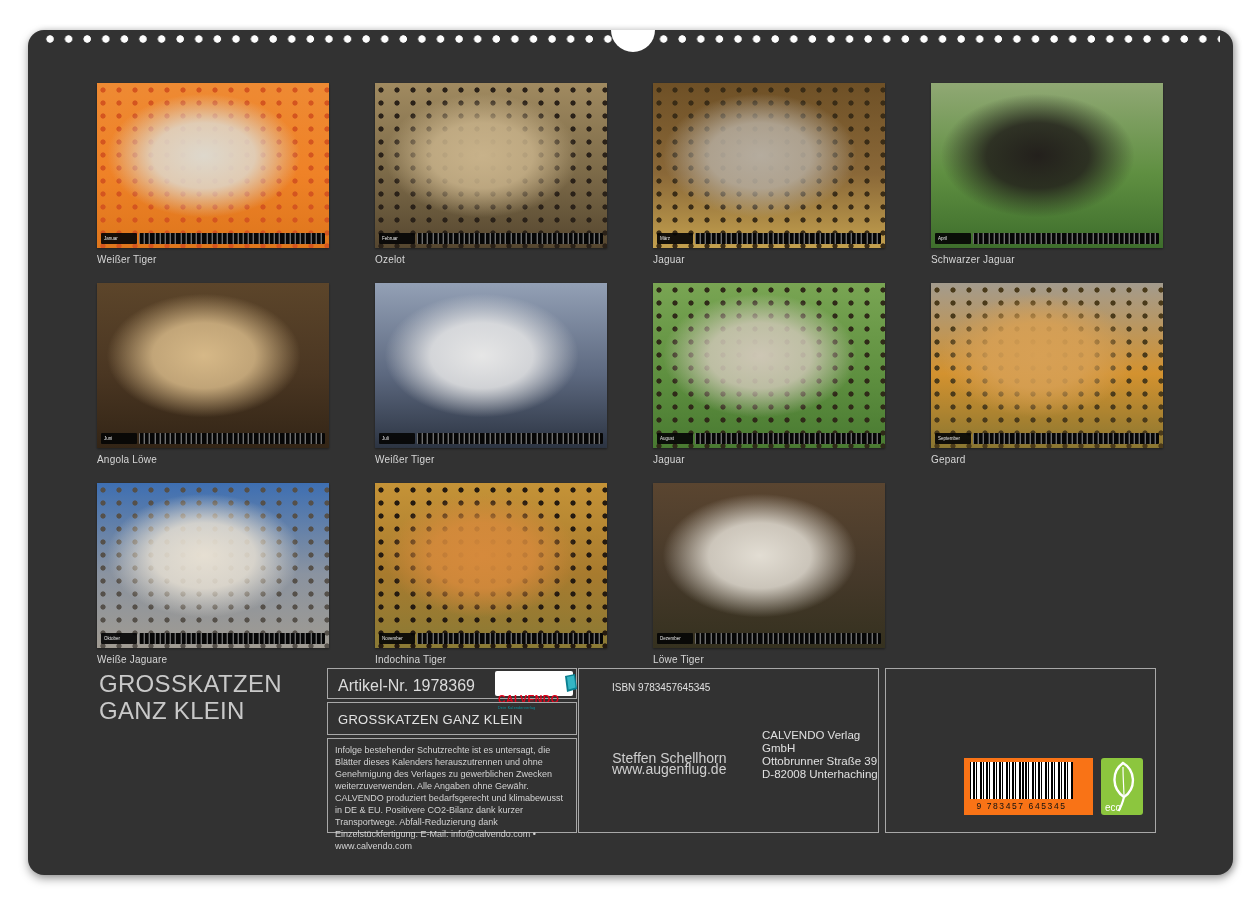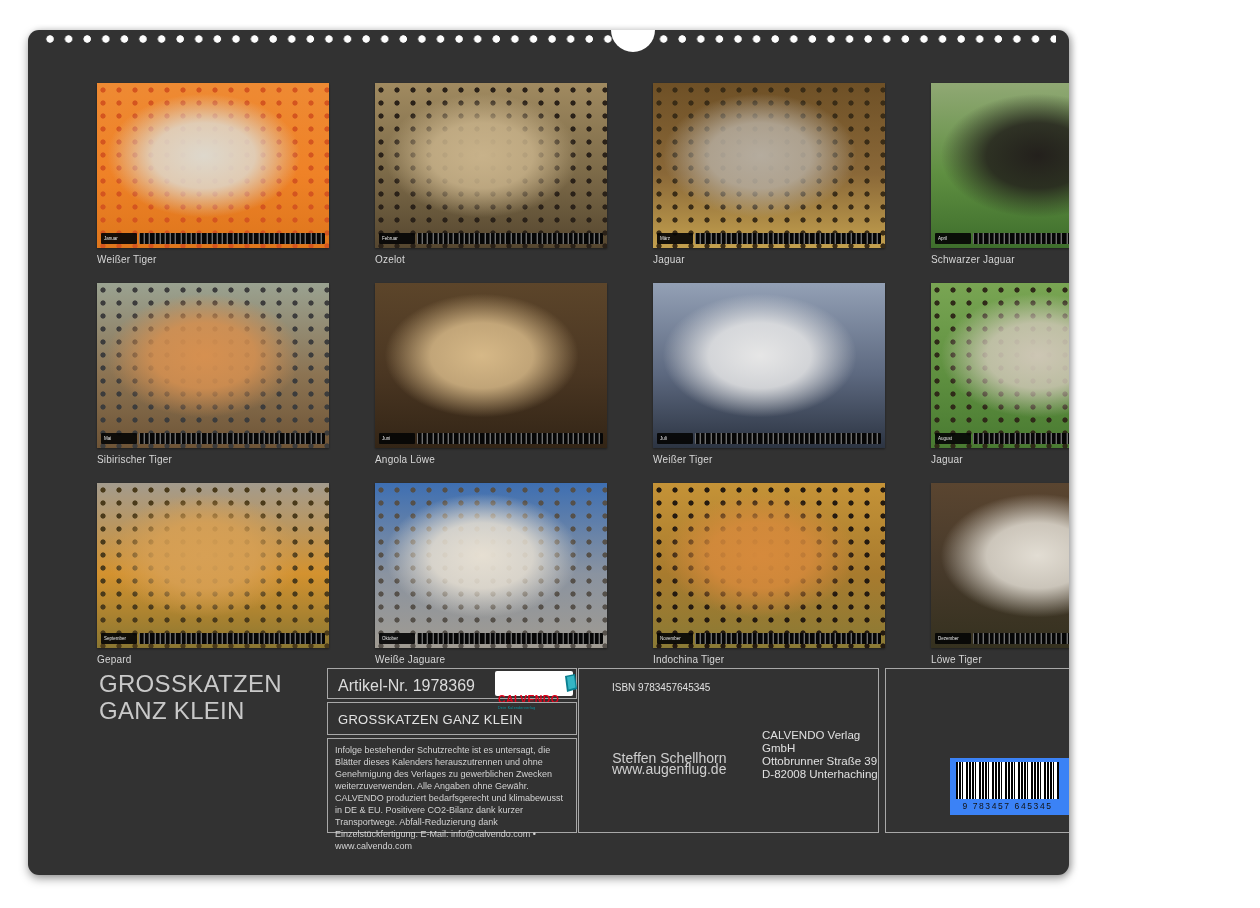--- a/index.html
+++ b/index.html
@@ -1,22 +1,22 @@
 <!DOCTYPE html>
 <html style="--page-bg: #323232; --calvendo-red: #e2001a; --calvendo-teal: #009aa8; --eco-green: #8cc63e;"><head>
 <meta charset="utf-8">
 <style>
   html,body{margin:0;padding:0;}
   body{
     width:1260px;height:908px;background:#ffffff;position:relative;overflow:hidden;
     font-family:"Liberation Sans", sans-serif;
   }
   .page{
-    position:absolute;left:28px;top:30px;width:1041px;height:845px;
-    background:var(--page-bg,#323232);border-radius:11px;
+    position:absolute;left:28px;top:30px;width:1205px;height:845px;
+    background:var(--page-bg,#323232);border-radius:16px;
     box-shadow:0 4px 10px rgba(0,0,0,.35), 3px 0 6px rgba(0,0,0,.18);
     overflow:hidden;
   }
   
   .binding-dots{
     position:absolute;top:4px;left:13px;right:13px;height:10px;
     background-image:radial-gradient(circle at 9px 5px,#fdfdfd 0 3.4px,rgba(255,255,255,0) 4px);
     background-size:18.6px 10px;background-repeat:repeat-x;z-index:1;
   }
   .hanger-notch{
@@ -72,21 +72,21 @@
   .box-legal .legal-text{
     position:absolute;left:7px;top:5px;width:236px;
     font-size:9px;line-height:12px;color:#d2d2d2;
   }
   .box-mid{left:550px;top:638px;width:301px;height:165px;}
   .isbn-text{position:absolute;left:33px;top:13px;font-size:10px;color:#e0e0e0;}
   .publisher-block{position:absolute;left:183px;top:12px;font-size:11.5px;line-height:13px;color:#e0e0e0;margin-top:48px;}
   .author-block{position:absolute;left:33px;top:84px;font-size:14px;line-height:11px;color:#cfcfcf;text-align:right;}
   .box-right{left:857px;top:638px;width:271px;height:165px;}
   .barcode{
-    position:absolute;left:64px;top:89px;width:129px;height:57px;background:#3b82f6;
+    position:absolute;left:78px;top:89px;width:129px;height:57px;background:#f97316;
     box-sizing:border-box;padding:4px 20px 2px 6px;
   }
   .barcode .bars{
     height:37px;
     background-image:repeating-linear-gradient(90deg,
       #000 0 1.5px,#fff 1.5px 3px,#000 3px 5px,#fff 5px 6px,
       #000 6px 6.8px,#fff 6.8px 9.6px,#000 9.6px 11.6px,#fff 11.6px 13px);
   }
   .barcode .digits{
     font-size:8.5px;color:#111;letter-spacing:1.6px;text-align:center;margin-top:2px;white-space:nowrap;
@@ -140,29 +140,20 @@
   <figure class="thumb">
     <div class="photo" style="background-image: radial-gradient(58% 52% at 46% 44%, rgb(35, 32, 28) 0%, rgba(35, 32, 28, 0.85) 38%, rgba(0, 0, 0, 0) 72%), linear-gradient(rgb(144, 168, 116) 0%, rgb(95, 143, 65) 55%, rgb(62, 110, 44) 100%); background-size: 100% 100%, 100% 100%;">
       <div class="datestrip">
         <span class="month">April</span>
         <span class="days"></span>
       </div>
     </div>
     <figcaption class="caption">Schwarzer Jaguar</figcaption>
   </figure>
 
-  <figure class="thumb">
-    <div class="photo" style="background-image: radial-gradient(58% 52% at 46% 44%, rgb(214, 144, 80) 0%, rgba(214, 144, 80, 0.85) 38%, rgba(0, 0, 0, 0) 72%), radial-gradient(circle at 6px 7px, rgb(60, 60, 60) 0px, rgb(60, 60, 60) 2.2px, rgba(0, 0, 0, 0) 3px), linear-gradient(rgb(154, 162, 145) 0%, rgb(140, 116, 83) 55%, rgb(110, 84, 54) 100%); background-size: 100% 100%, 16px 13px, 100% 100%;">
-      <div class="datestrip">
-        <span class="month">Mai</span>
-        <span class="days"></span>
-      </div>
-    </div>
-    <figcaption class="caption">Sibirischer Tiger</figcaption>
-  </figure>
 
   <figure class="thumb">
     <div class="photo" style="background-image: radial-gradient(58% 52% at 46% 44%, rgb(214, 184, 135) 0%, rgba(214, 184, 135, 0.85) 38%, rgba(0, 0, 0, 0) 72%), linear-gradient(rgb(92, 69, 42) 0%, rgb(74, 54, 34) 55%, rgb(51, 37, 22) 100%); background-size: 100% 100%, 100% 100%;">
       <div class="datestrip">
         <span class="month">Juni</span>
         <span class="days"></span>
       </div>
     </div>
     <figcaption class="caption">Angola Löwe</figcaption>
   </figure>

